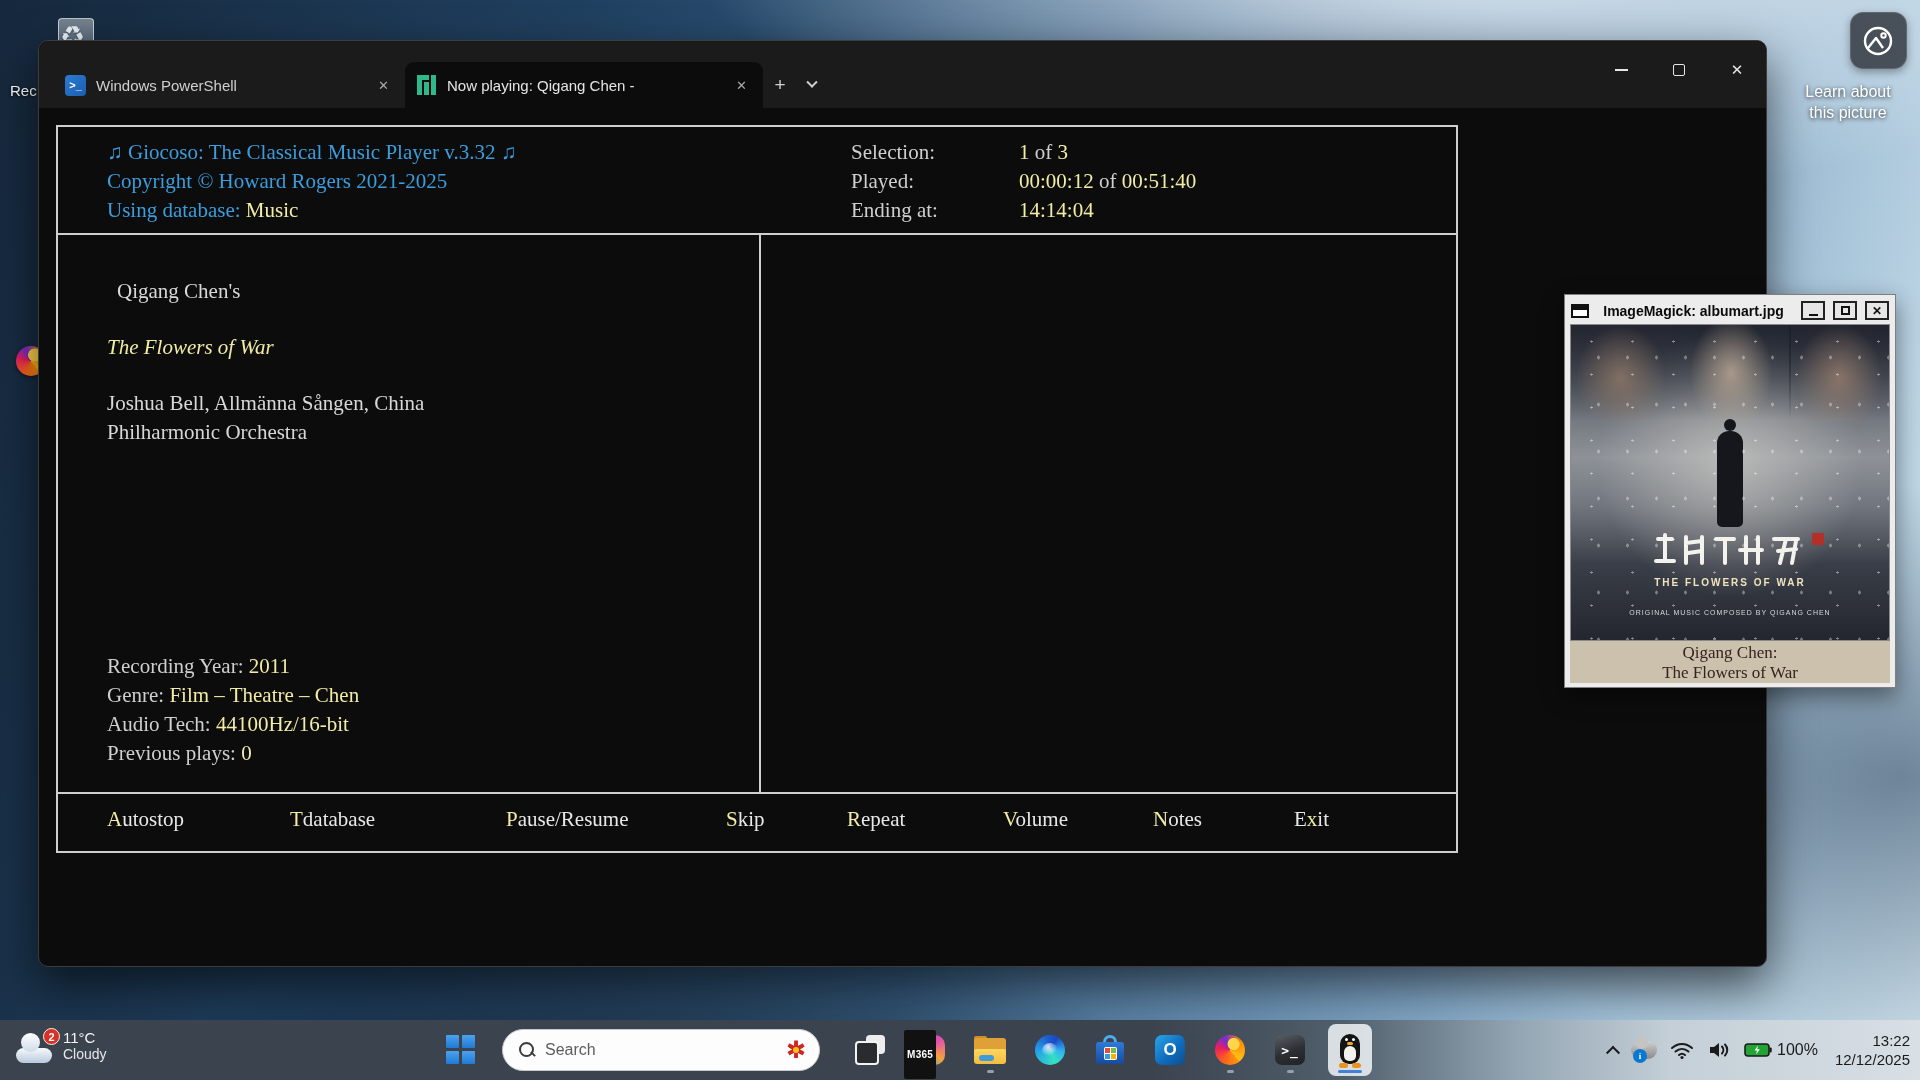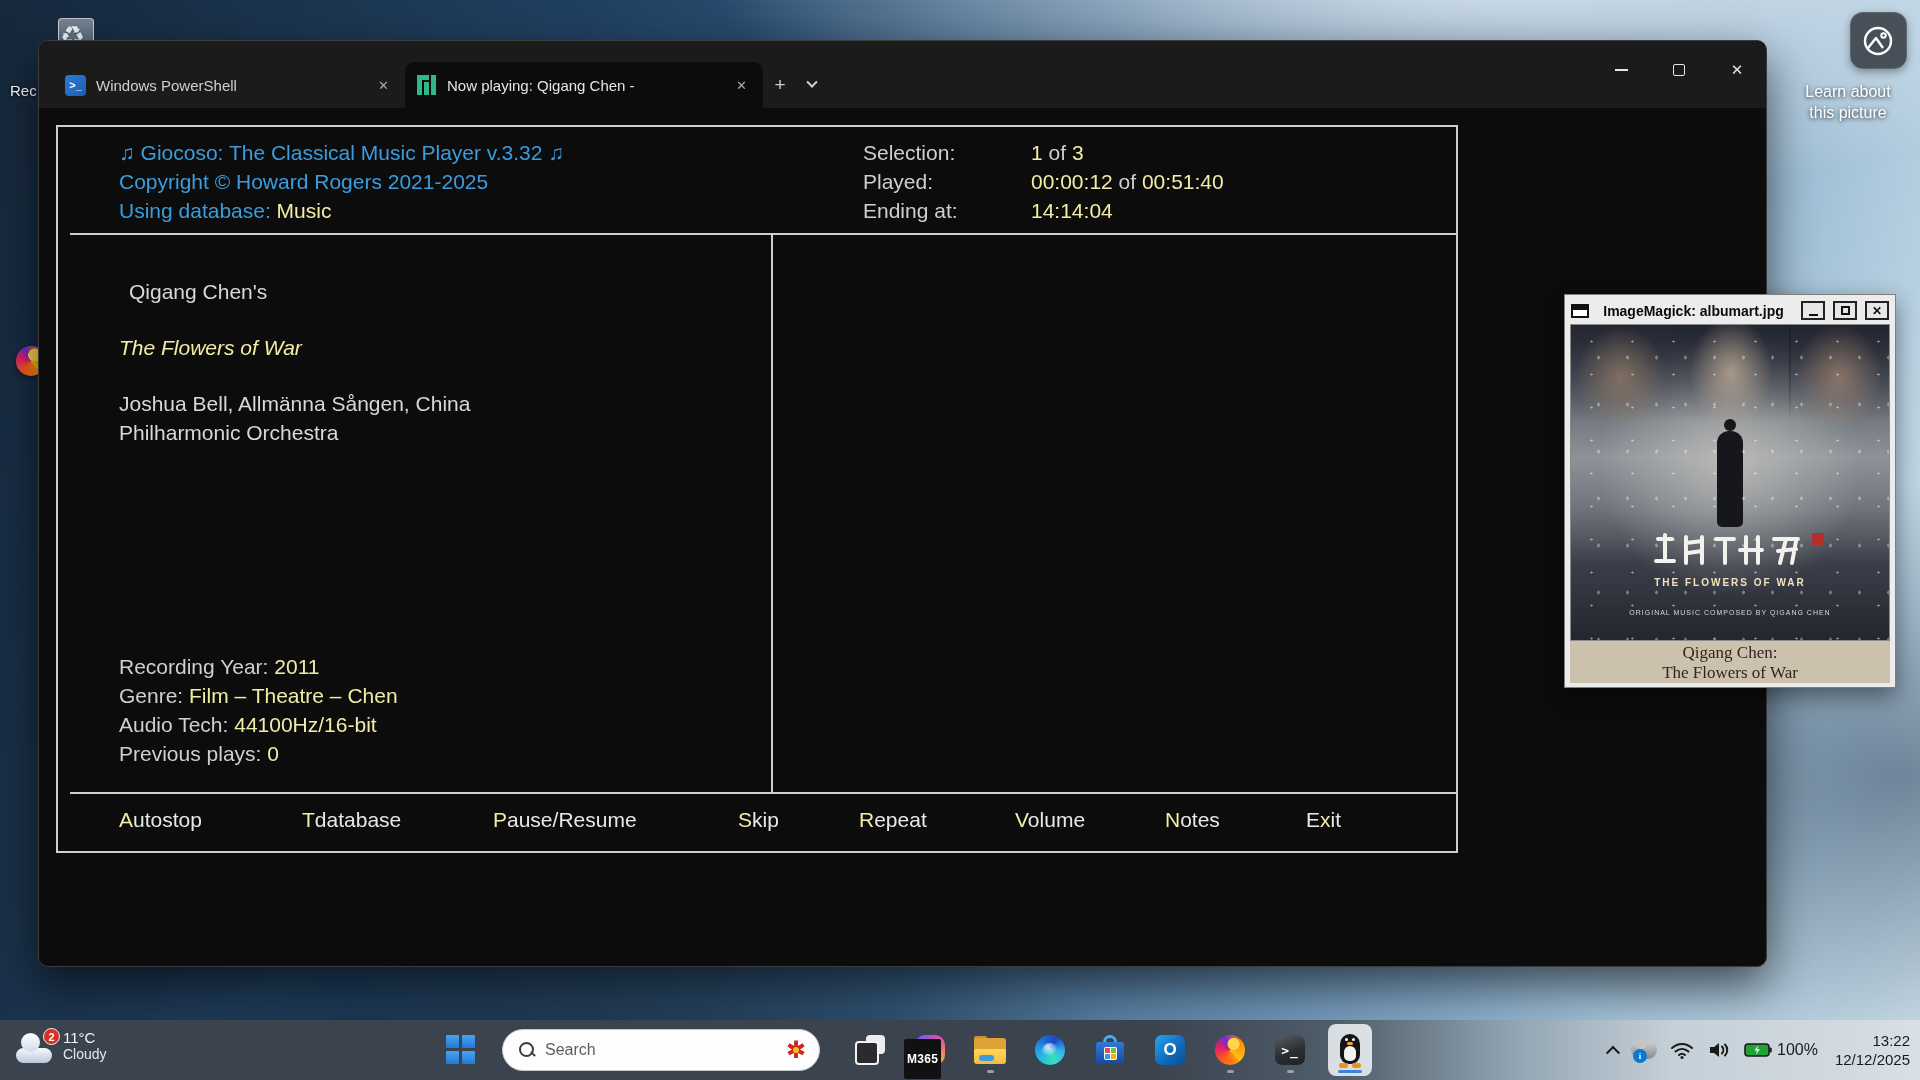--- a/index.html
+++ b/index.html
@@ -53,21 +53,21 @@
   .tabdrop-btn { width:30px; height:46px; display:flex; align-items:center; justify-content:center; }
   .chev-down { width:8px; height:8px; border-right:2px solid #cfcfcf; border-bottom:2px solid #cfcfcf; transform:rotate(45deg) translate(-2px,-2px); }
   .win-controls { margin-left:auto; align-self:flex-start; display:flex; height:58px; }
   .wc { width:58px; display:flex; align-items:center; justify-content:center; color:#e6e6e6; }
   .wc-min i { display:block; width:13px; height:2px; background:#e6e6e6; }
   .wc-max i { display:block; width:12px; height:12px; border:1.5px solid #e6e6e6; border-radius:2px; }
   .wc-close { font-size:15px; }
 
   
   .tui { position:absolute; left:17px; top:84px; width:1402px; height:728px;
-    border:2px solid #cfcfcf; font-family:Liberation Sans, sans-serif; font-size:21px; color:#cfcfcf;padding-left:12px; }
+    border:2px solid #cfcfcf; font-family:Liberation Serif, serif; font-size:21px; color:#cfcfcf; }
   .tui-line { white-space:pre; line-height:29px; }
   .t-blue { color:#3b9ddd; }
   .t-yel  { color:#f2eca5; }
   .t-wht  { color:#cfcfcf; }
   .t-dim  { color:#d8d8d8; }
   .tui-header { height:108px; border-bottom:2px solid #cfcfcf; display:flex; padding:11px 0 0 49px; }
   .hdr-left { width:744px; }
   .hdr-right { flex:1; }
   .hdr-label { display:inline-block; width:168px; }
   .tui-main { position:relative; height:559px; border-bottom:2px solid #cfcfcf; }
@@ -147,22 +147,22 @@
   .run-dot { position:absolute; bottom:3px; left:50%; width:7px; height:3px; margin-left:-3.5px; border-radius:2px; background:#97a0a9; }
   .run-bar { position:absolute; bottom:3px; left:50%; width:24px; height:3px; margin-left:-12px; border-radius:2px; background:#3f82d6; }
 
   .ic-taskview { position:relative; width:30px; height:30px; }
   .ic-taskview::before { content:""; position:absolute; right:0; top:0; width:19px; height:19px; border-radius:4px; background:#ededee; }
   .ic-taskview::after { content:""; position:absolute; left:0; bottom:0; width:20px; height:20px; border-radius:4px; background:#2a2b2e; border:2px solid #f2f2f3; }
   .ic-copilot { position:relative; width:30px; height:30px; border-radius:10px;
     background:conic-gradient(from 220deg,#0b98e0,#6f5df0,#e14fae,#f2a33c,#0b98e0); }
   .ic-copilot::before { content:""; position:absolute; left:8px; top:8px; width:14px; height:14px; border-radius:50%;
     background:radial-gradient(circle at 35% 35%, #ffffff, rgba(255,255,255,0) 70%); opacity:.75; }
-  .m365-badge { position:absolute; left:-4px; bottom:-3px; background:#111; color:#fff; font-size:12px; font-weight:bold;
-    padding:13px 3px; border-radius:2px; letter-spacing:.3px; }
+  .m365-badge { position:absolute; left:-4px; bottom:-3px; background:#111; color:#fff; font-size:10px; font-weight:bold;
+    padding:19px 3px; border-radius:2px; letter-spacing:.3px; }
   .ic-explorer { position:relative; width:32px; height:28px; }
   .ic-explorer .fol-back { position:absolute; left:0; top:2px; width:32px; height:24px; border-radius:3px; background:#dfa035; }
   .ic-explorer .fol-tab { position:absolute; left:0; top:0; width:13px; height:7px; border-radius:2px 2px 0 0; background:#c98f2d; }
   .ic-explorer .fol-front { position:absolute; left:0; bottom:0; width:32px; height:15px; border-radius:2px 2px 3px 3px;
     background:linear-gradient(180deg,#ffd65e,#f3bc3e); }
   .ic-explorer .fol-strip { position:absolute; left:5px; bottom:3px; width:15px; height:6px; border-radius:3px; background:#3f9bdc; }
   .ic-edge { position:relative; width:30px; height:30px; border-radius:50%;
     background:conic-gradient(from 160deg at 50% 45%,#35e0c0,#24a7e8 25%,#1e5fd0 50%,#1a49c4 65%,#30b6f0 85%,#35e0c0);}
   .ic-edge::before { content:""; position:absolute; left:7px; top:8px; width:16px; height:13px; border-radius:50% 50% 50% 50%/60% 60% 40% 40%;
     background:radial-gradient(circle at 40% 30%, rgba(255,255,255,.85), rgba(255,255,255,0) 70%); }
@@ -285,21 +285,21 @@
           <div class="tui-line"><span class="t-wht">Recording Year: </span><span class="t-yel">2011</span></div>
           <div class="tui-line"><span class="t-wht">Genre: </span><span class="t-yel">Film – Theatre – Chen</span></div>
           <div class="tui-line"><span class="t-wht">Audio Tech: </span><span class="t-yel">44100Hz/16-bit</span></div>
           <div class="tui-line"><span class="t-wht">Previous plays: </span><span class="t-yel">0</span></div>
         </div>
       </div>
 
       <div class="tui-menu">
         <span class="menu-item" style="left:49px"><span></span><span class="t-yel">A</span><span>utostop</span></span>
         <span class="menu-item" style="left:232px"><span></span><span class="t-yel">T</span><span>database</span></span>
-        <span class="menu-item" style="left:423px"><span></span><span class="t-yel">P</span><span>ause/Resume</span></span>
+        <span class="menu-item" style="left:448px"><span></span><span class="t-yel">P</span><span>ause/Resume</span></span>
         <span class="menu-item" style="left:668px"><span></span><span class="t-yel">S</span><span>kip</span></span>
         <span class="menu-item" style="left:789px"><span></span><span class="t-yel">R</span><span>epeat</span></span>
         <span class="menu-item" style="left:945px"><span></span><span class="t-yel">V</span><span>olume</span></span>
         <span class="menu-item" style="left:1095px"><span></span><span class="t-yel">N</span><span>otes</span></span>
         <span class="menu-item" style="left:1236px"><span>E</span><span class="t-yel">x</span><span>it</span></span>
       </div>
     </div>
   </div>
 
   <div class="im-win">

